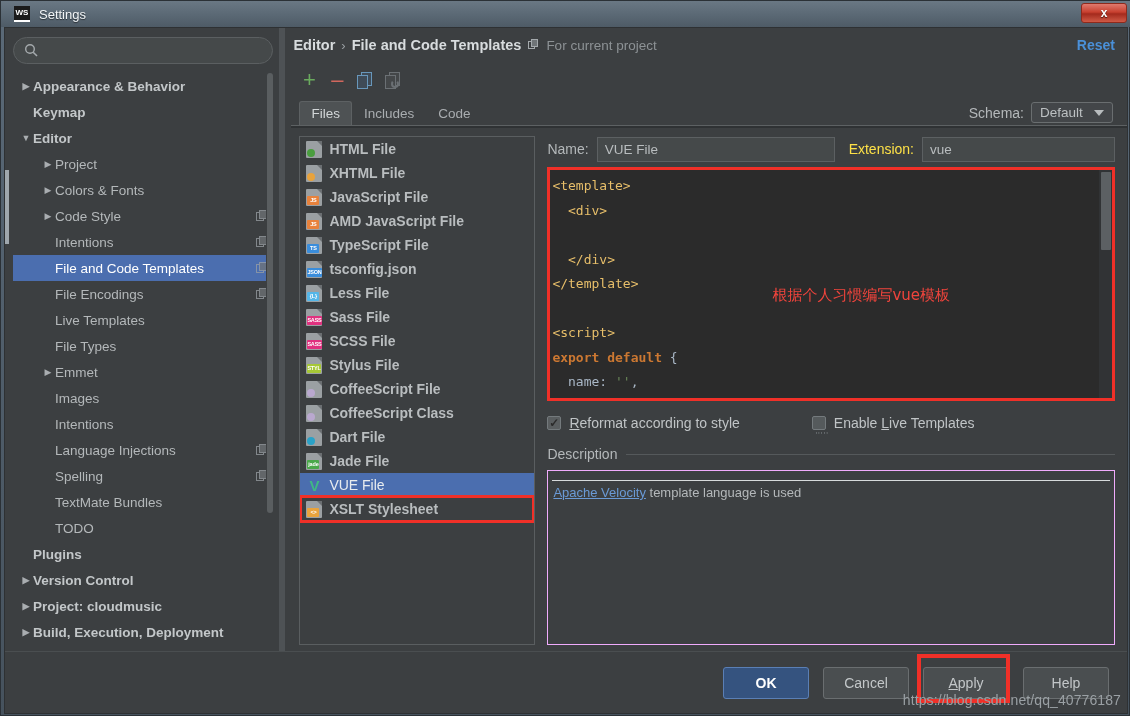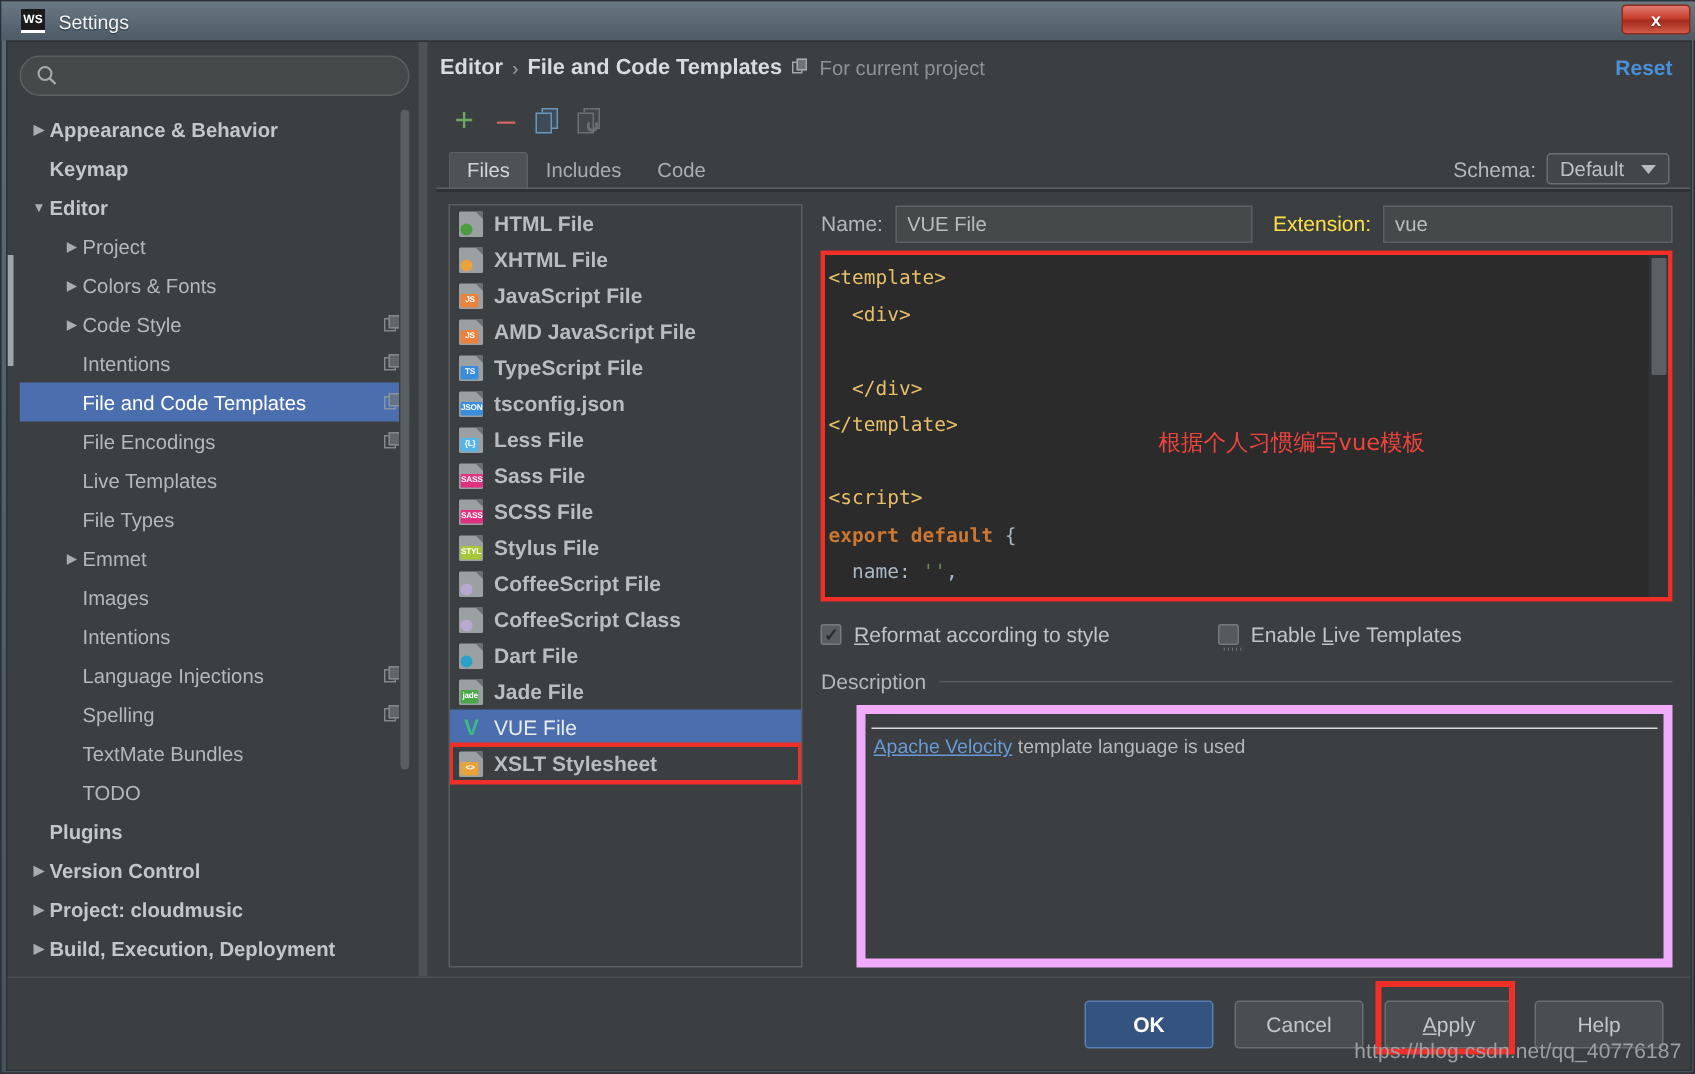--- a/index.html
+++ b/index.html
@@ -292,22 +292,22 @@
     position: absolute; left: 268px; top: 22px;
     color: #6f7477; font-size: 9px; letter-spacing: 1px;
   }
 
   #desc-section { margin-top: 8px; display: flex; flex-direction: column; flex: 1; min-height: 0; }
   #desc-head { display: flex; align-items: center; gap: 9px; text-align: right; }
   #desc-title { color: #b4b8ba; font-size: 14px; }
   #desc-line { flex: 1; height: 1px; background: #55595b; }
   #desc-box {
     margin-top: 8px; flex: 1; background: #3c3f41;
-    border: 6px solid #f0abfc; padding: 12px;
-    position: relative; overflow: hidden; margin-left: 24px;
+    border: 1px solid #f0abfc; padding: 12px;
+    position: relative; overflow: hidden;
   }
   #desc-inner-rule {
     position: absolute; left: 4px; right: 4px; top: 9px; height: 1px; background: #d7dadb;
   }
   #desc-text {
     position: absolute; left: 5px; top: 14px; right: 6px;
     color: #b4b8ba; font-size: 13px;
   }
   #desc-link { color: #6a9ad6; text-decoration: underline; }
 

